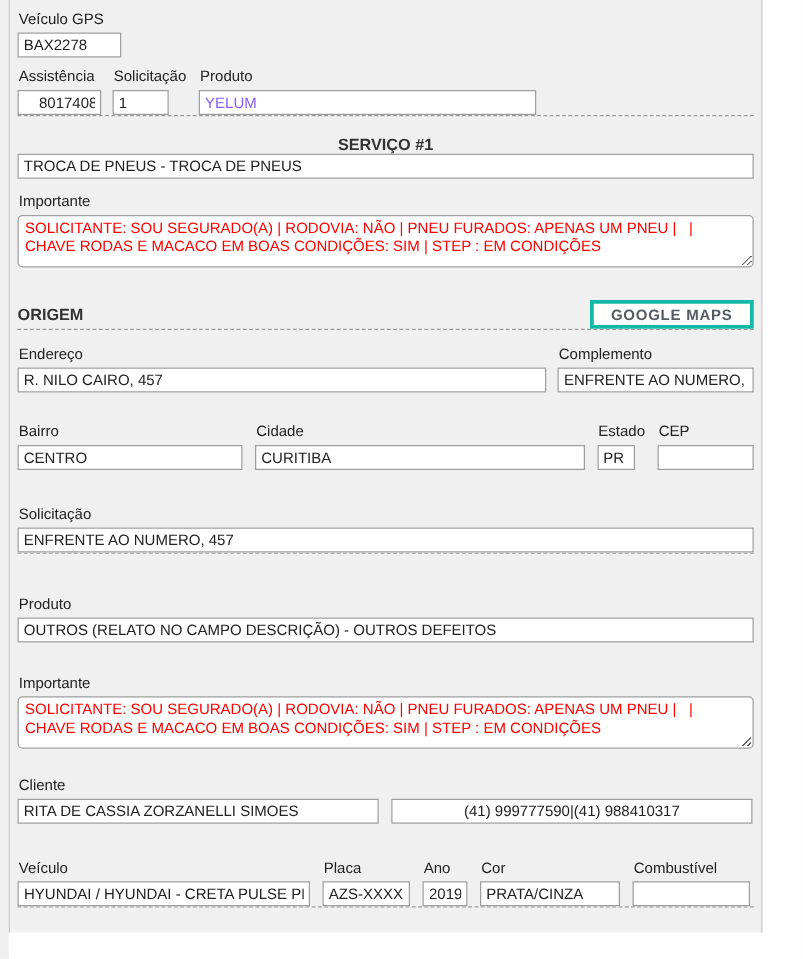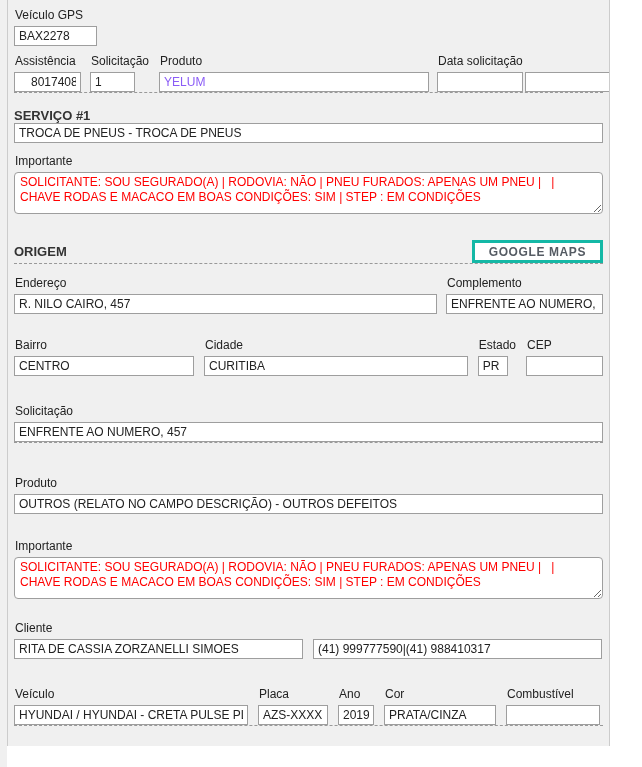--- a/index.html
+++ b/index.html
@@ -68,20 +68,21 @@
     height: 0;
   }
   .row { display: flex; align-items: flex-end; }
   .col { display: flex; flex-direction: column; }
   .section-heading {
     font-size: 13px;
     font-weight: bold;
     color: #333333;
     margin: 0;
     line-height: 15px;
+    text-align: center;
   }
   .origin-bar {
     display: flex;
     justify-content: space-between;
     align-items: center;
   }
   .maps-btn {
     background: #ffffff;
     border: 3px solid #14b8a6;
     color: #555b63;
@@ -118,21 +119,21 @@
   .w-gps        { width: 83px; }
   .w-assist     { width: 67px; padding-left: 16px; }
   .w-solic      { width: 45px; }
   .w-produto    { width: 270px; }
   .w-date       { width: 86px; }
   .w-complement { width: 157px; }
   .w-bairro     { width: 180px; }
   .w-estado     { width: 30px; }
   .w-cep        { width: 77px; }
   .w-cliente    { width: 289px; }
-  .w-telefone   { width: 289px; }
+  .w-telefone   { width: 289px; text-align: center; }
   .w-veiculo    { width: 234px; }
   .w-placa      { width: 70px; }
   .w-ano        { width: 36px; }
   .w-cor        { width: 112px; }
   .w-comb       { width: 94px; }
   .gap-9  { margin-right: 9px; }
   .gap-10 { margin-right: 10px; }
   .grow { flex: 1 1 auto; }
 </style>
 </head>
@@ -153,27 +154,20 @@
       <input type="text" class="txt w-assist" value="8017408" style="">
     </div>
     <div class="col gap-10">
       <label class="field-label">Solicitação</label>
       <input type="text" class="txt w-solic" value="1" style="">
     </div>
     <div class="col">
       <label class="field-label">Produto</label>
       <input type="text" class="txt red w-produto" value="YELUM" style="">
     </div>
-    <div class="col" style="margin-left:8px;">
-      <label class="field-label">Data solicitação</label>
-      <div class="date-pair">
-        <input type="text" class="txt w-date" value="" style="">
-        <input type="text" class="txt w-date" value="" style="">
-      </div>
-    </div>
   </div>
 
   <hr class="dashed m-hr1">
 
   <h2 class="section-heading m-servico">SERVIÇO #1</h2>
   <input type="text" class="txt m-service-in" value="TROCA DE PNEUS - TROCA DE PNEUS" style="">
 
   <div class="col m-imp1">
     <label class="field-label">Importante</label>
     <textarea class="important" spellcheck="false" style="">SOLICITANTE: SOU SEGURADO(A) | RODOVIA: NÃO | PNEU FURADOS: APENAS UM PNEU |   | CHAVE RODAS E MACACO EM BOAS CONDIÇÕES: SIM | STEP : EM CONDIÇÕES</textarea>

